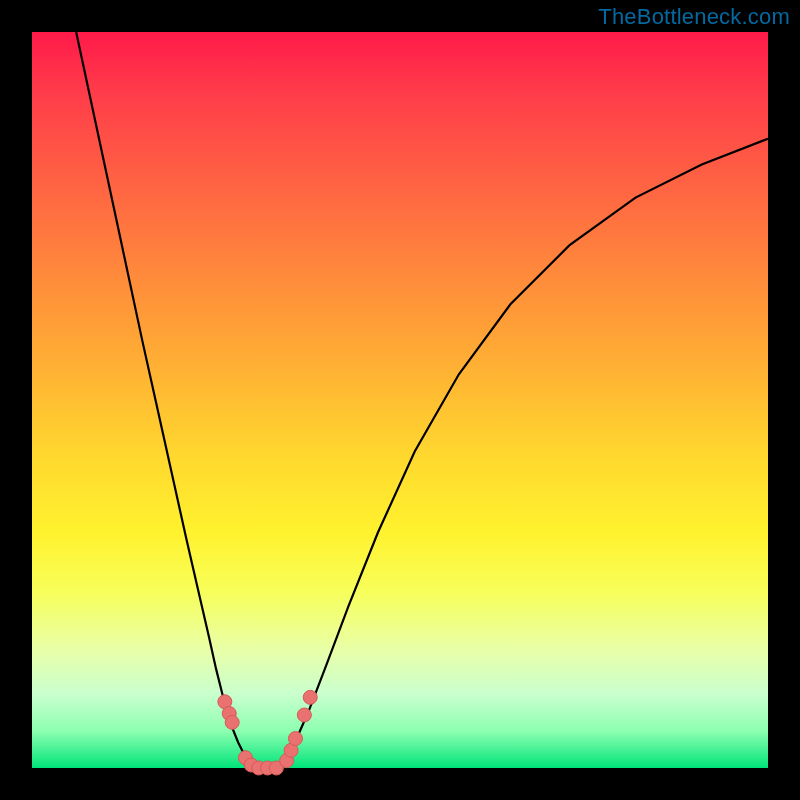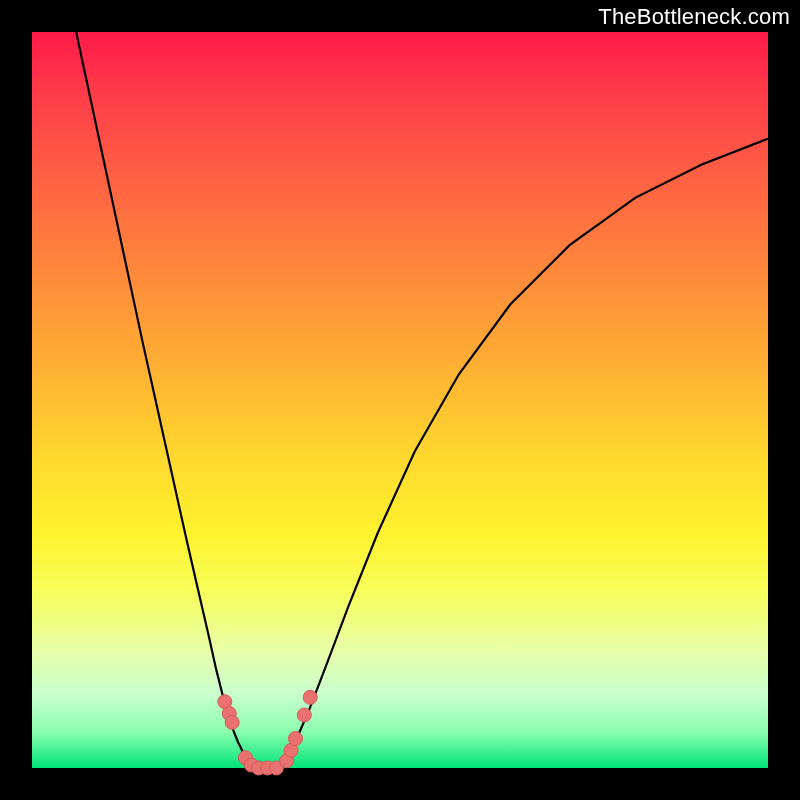--- a/index.html
+++ b/index.html
@@ -36,21 +36,21 @@
       #e8ffa8 84%,
       #c9ffce 90%,
       #8dffb0 95%,
       #00e37a 100%
     );
   }
   .watermark {
     position: absolute;
     top: 4px;
     right: 10px;
-    color: #ffffff;
+    color: #0369a1;
     font-size: 22px;
     font-weight: 500;
     letter-spacing: 0.2px;
     user-select: none;
   }
   svg.curve {
     position: absolute;
     left: 0; top: 0;
     width: 736px;
     height: 736px;

